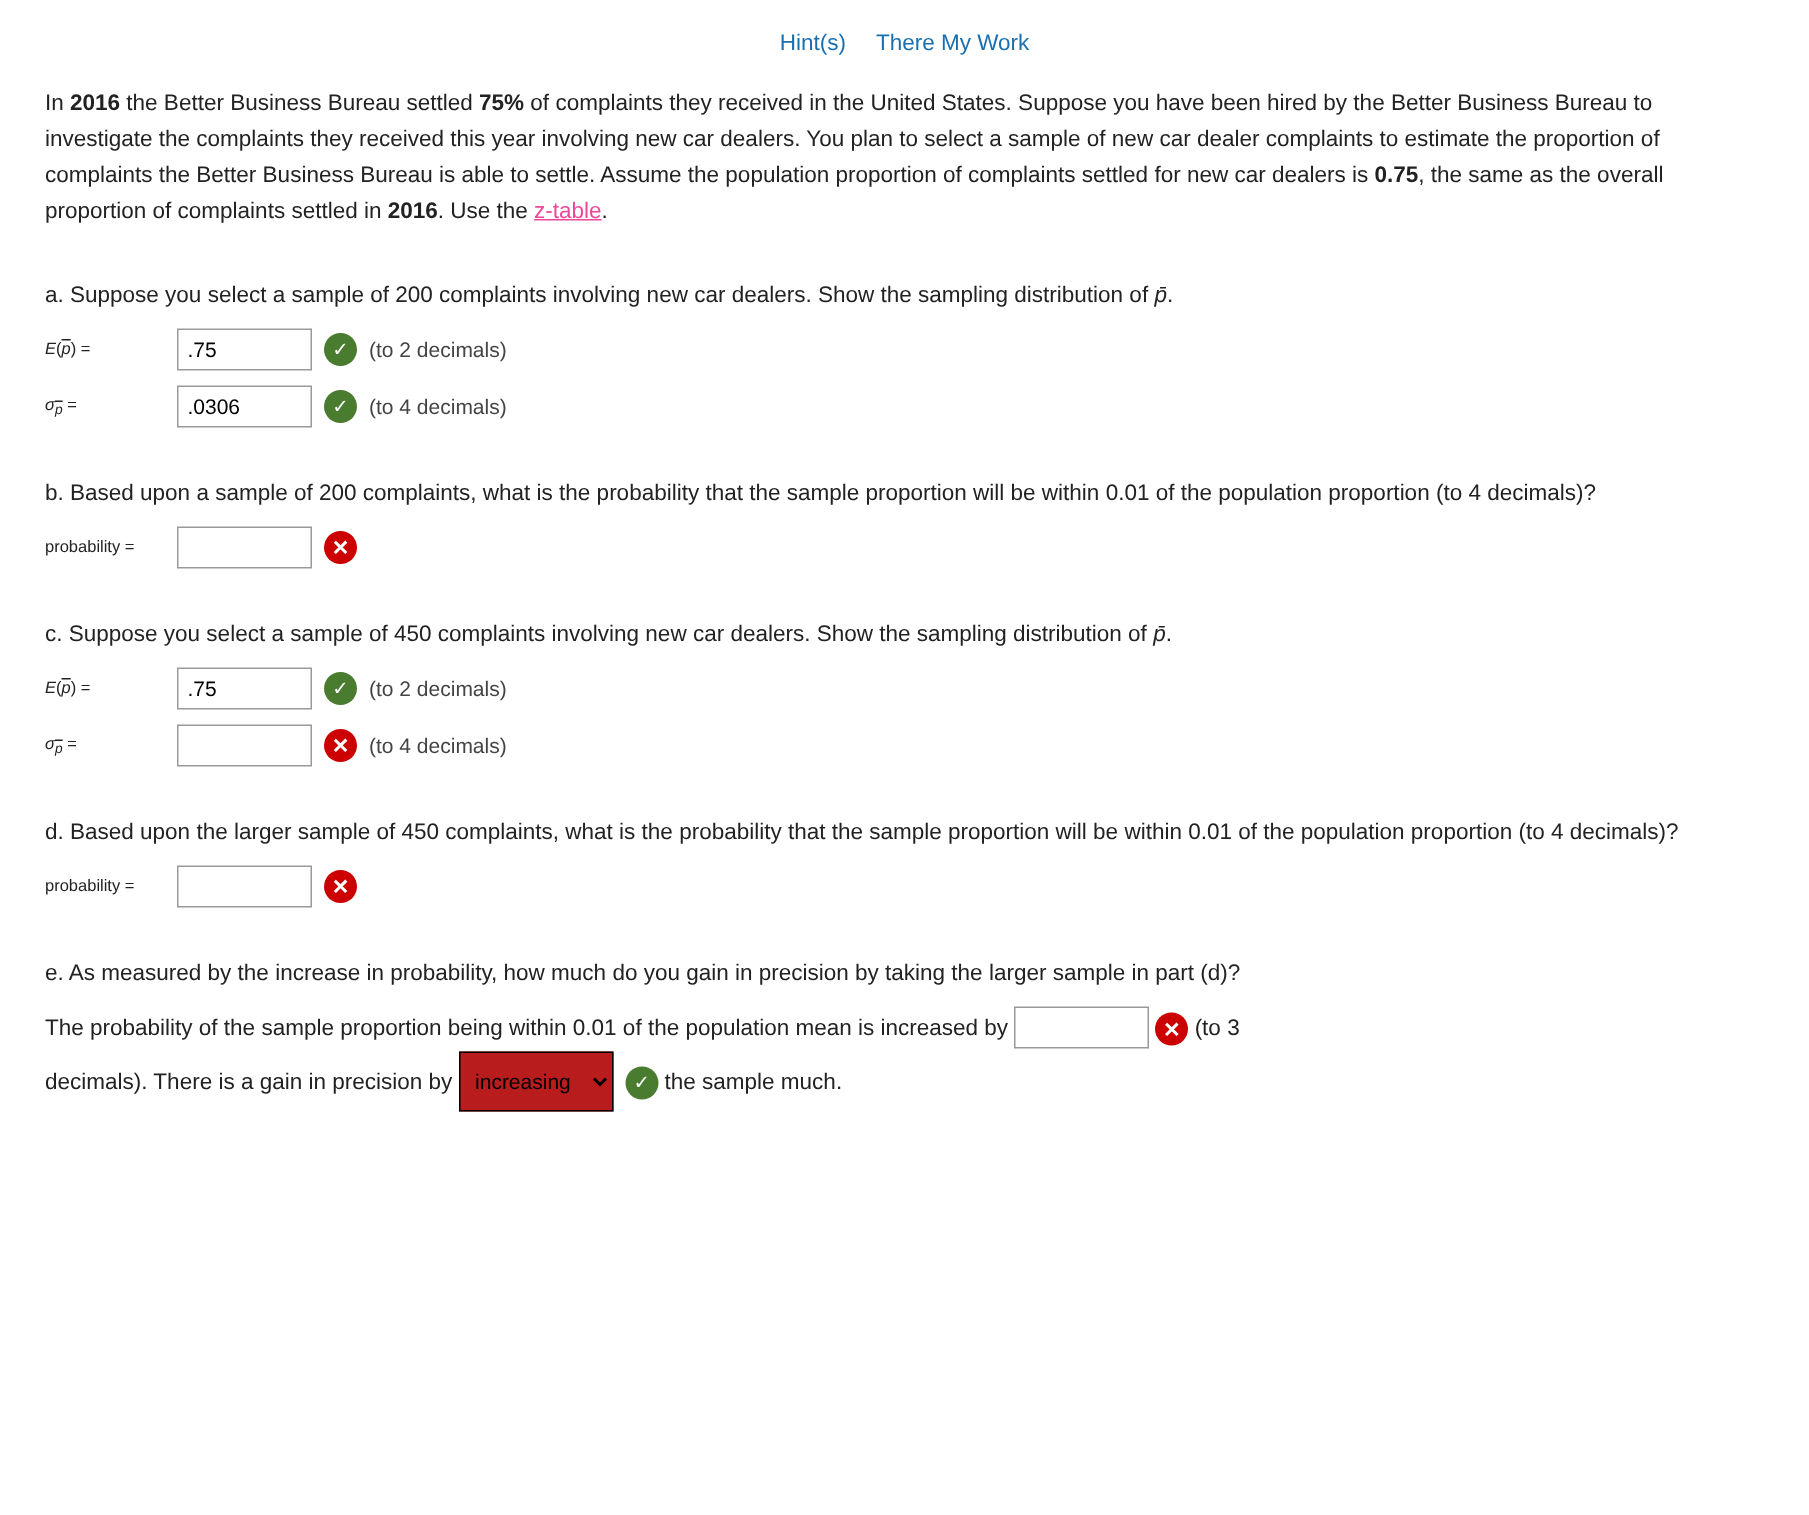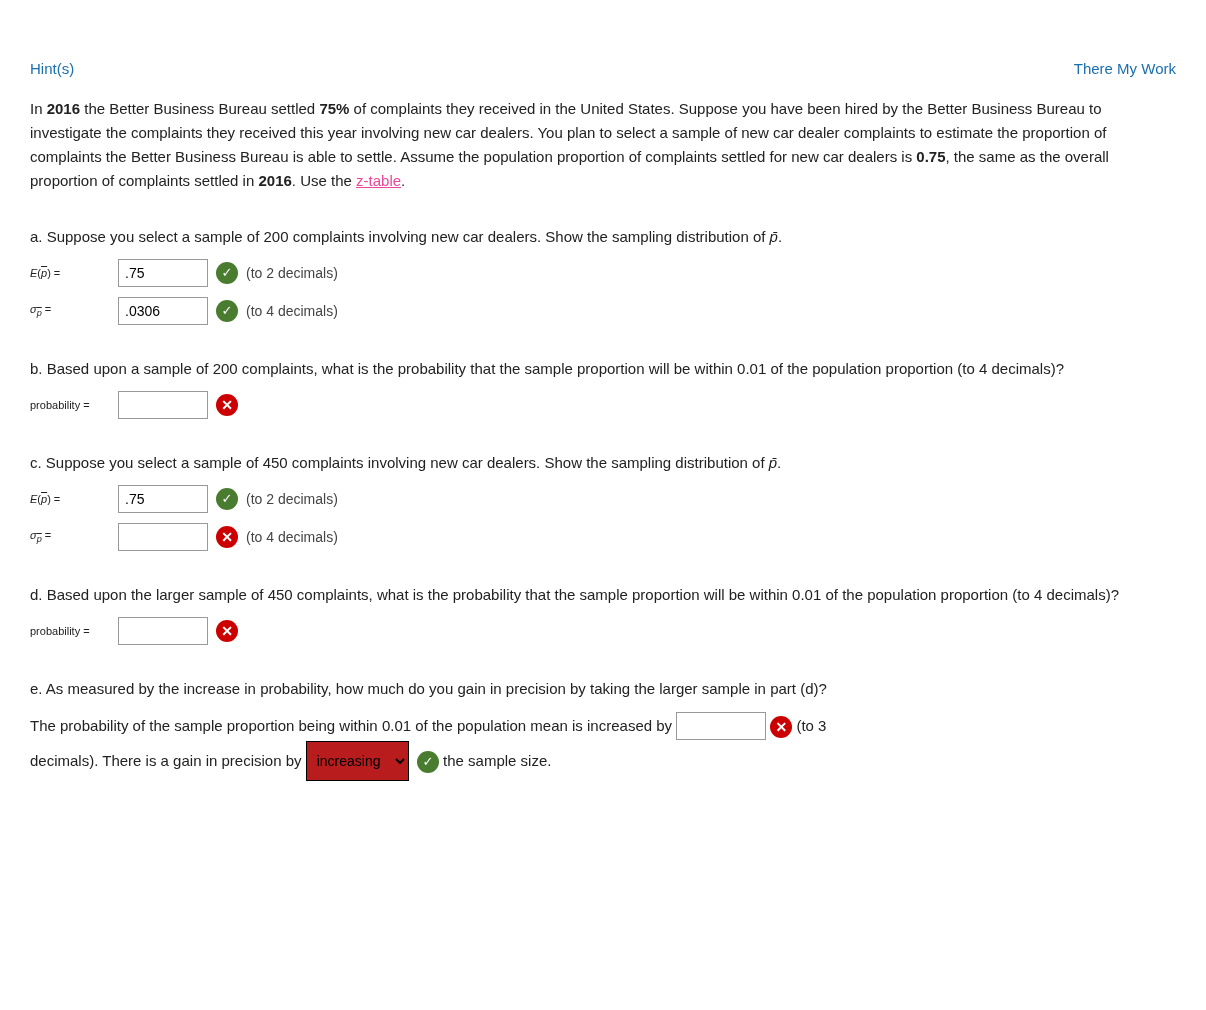--- a/index.html
+++ b/index.html
@@ -7,24 +7,23 @@
       font-family: Arial, sans-serif;
       font-size: 15px;
       color: #222;
       background: #fff;
       padding: 20px 30px;
       max-width: 1206px;
     }
 
     .top-bar {
       display: flex;
-      justify-content: space-between;
+      justify-content: center;
       gap: 20px;
       margin-bottom: 20px;
-      margin-top: 40px;
     }
 
     .top-link {
       color: #1a6faf;
       text-decoration: none;
       font-size: 15px;
       cursor: pointer;
     }
 
     .problem-text {
@@ -180,14 +179,14 @@
 <div style="line-height:2; margin-top:4px;">
   <span>The probability of the sample proportion being within </span><span class="bold">0.01</span><span> of the population mean is increased by </span><input class="answer-input" type="text" value="" style="width: 90px;"><span style="margin-left:4px;"></span><span class="icon-x" style="display:inline-block; vertical-align:middle;">✕</span><span> (to 3</span>
   <br>
   <span>decimals). There is a gain in precision by </span>
   <select class="answer-select">
     <option value="increasing" selected="">increasing</option>
     <option value="decreasing">decreasing</option>
   </select>
   <span style="margin-left:4px;"></span>
   <span class="icon-check" style="display:inline-block; vertical-align:middle;">✓</span>
-  <span> the sample size.</span>
+  <span> the sample much.</span>
 </div>
 
 </body></html>

